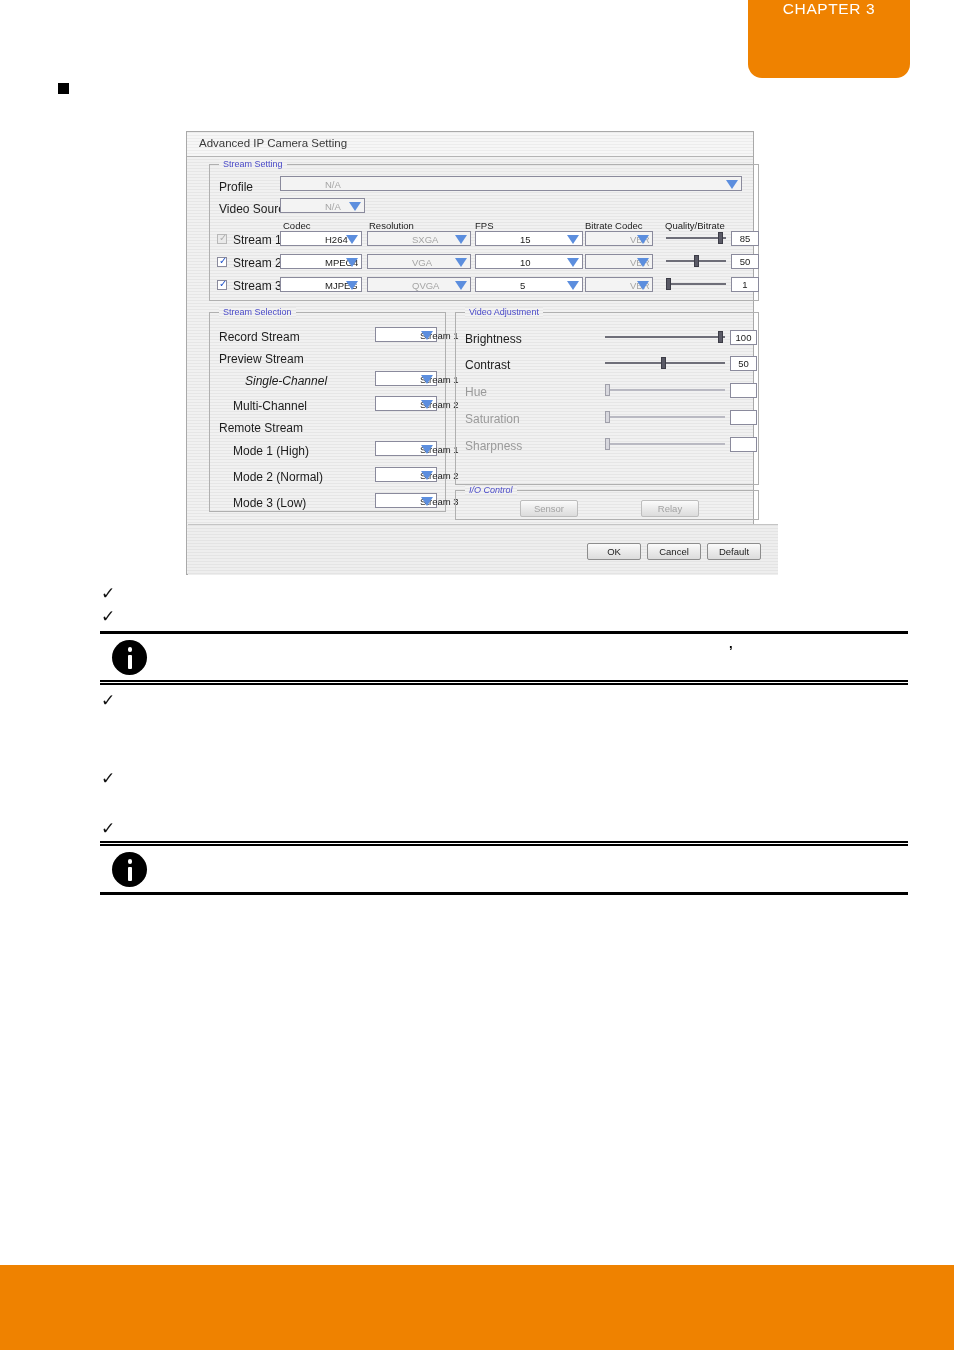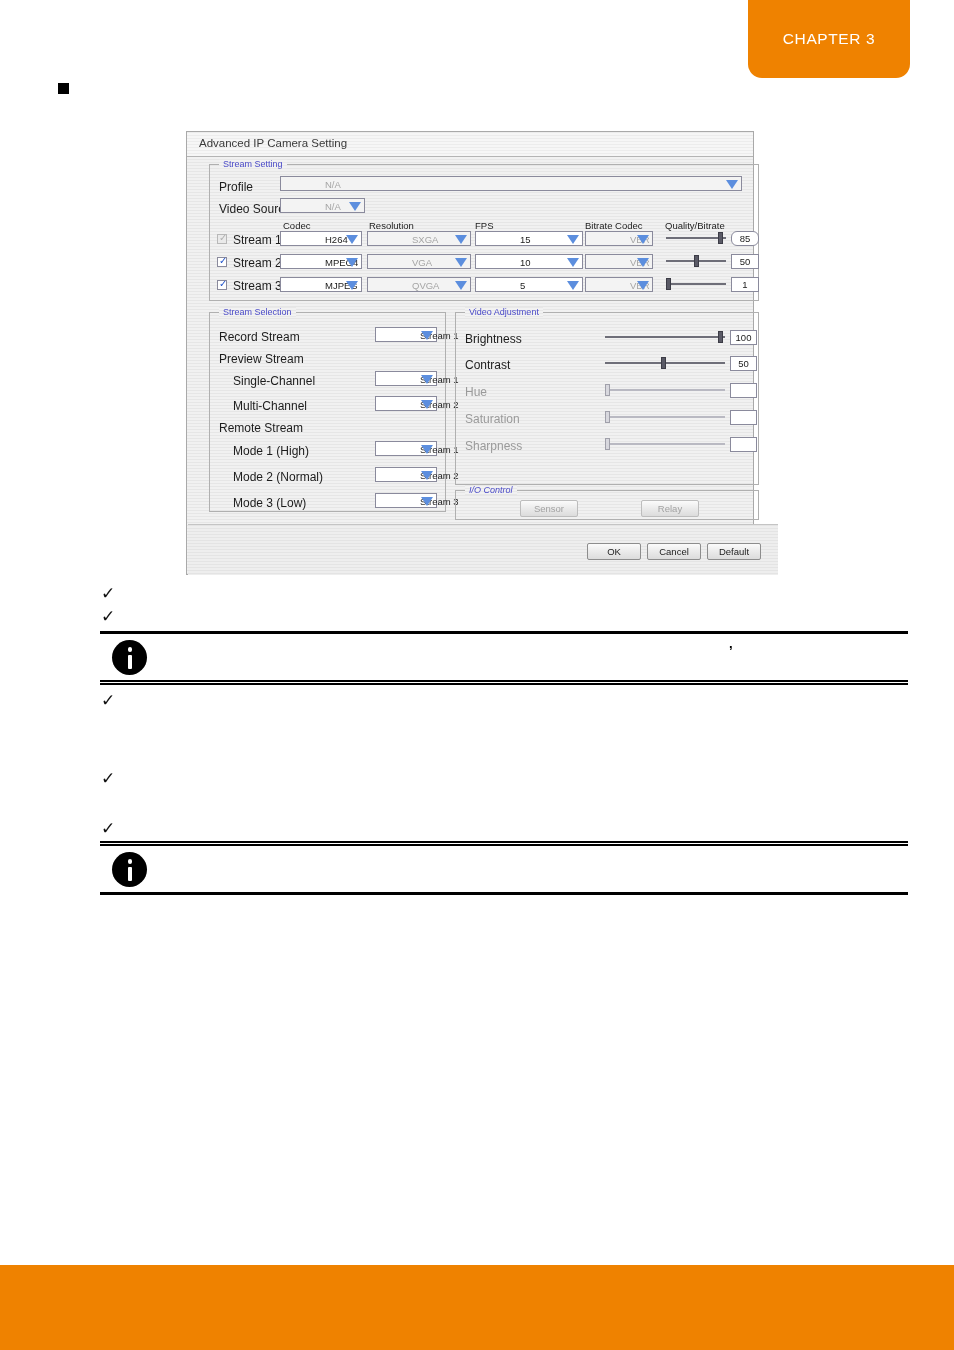--- a/index.html
+++ b/index.html
@@ -22,21 +22,21 @@
     top: 0px;
     width: 162px;
     height: 78px;
     background: #ef8200;
     border-bottom-left-radius: 14px;
     border-bottom-right-radius: 14px;
     color: #ffffff;
     font-size: 15.5px;
     letter-spacing: 0.6px;
     display: flex;
-    align-items: center;
+    align-items: flex-start;
     justify-content: center;
   }
   #footer-bar {
     position: absolute;
     left: 0;
     top: 1265px;
     width: 954px;
     height: 85px;
     background: #ef8200;
   }
@@ -348,21 +348,21 @@
     <span class="arrow"></span>
   </div>
   <div class="combo disabled" style="left:398px; top:99px; width:68px;">
     <span class="val">VBR</span>
     <span class="arrow"></span>
   </div>
   <div class="slider" style="left:479px; top:100px; width:60px;">
     <div class="track"></div>
     <div class="knob" style="left:52px;"></div>
   </div>
-  <div class="textfield" style="left:544px; top:99px; width:28px;border-radius:6px;">85</div>
+  <div class="textfield" style="left:544px; top:99px; width:28px;">85</div>
 
   <div class="cbox" style="left:30px; top:125px;">
     <span class="tick">✓</span>
   </div>
   <div class="lbl" style="left:46px; top:124px;">Stream 2</div>
   <div class="combo" style="left:93px; top:122px; width:82px;">
     <span class="val">MPEG4</span>
     <span class="arrow"></span>
   </div>
   <div class="combo disabled" style="left:180px; top:122px; width:104px;">
@@ -414,21 +414,21 @@
   </div>
 
   <div class="lbl" style="left:32px; top:198px;">Record Stream</div>
   <div class="combo" style="left:188px; top:195px; width:62px;">
     <span class="val">Stream 1</span>
     <span class="arrow"></span>
   </div>
 
   <div class="lbl" style="left:32px; top:220px;">Preview Stream</div>
 
-  <div class="lbl" style="left:46px; top:242px;">Single-Channel</div>
+  <div class="lbl" style="left:58px; top:242px;font-style:italic;">Single-Channel</div>
   <div class="combo" style="left:188px; top:239px; width:62px;">
     <span class="val">Stream 1</span>
     <span class="arrow"></span>
   </div>
 
   <div class="lbl" style="left:46px; top:267px;">Multi-Channel</div>
   <div class="combo" style="left:188px; top:264px; width:62px;">
     <span class="val">Stream 2</span>
     <span class="arrow"></span>
   </div>

